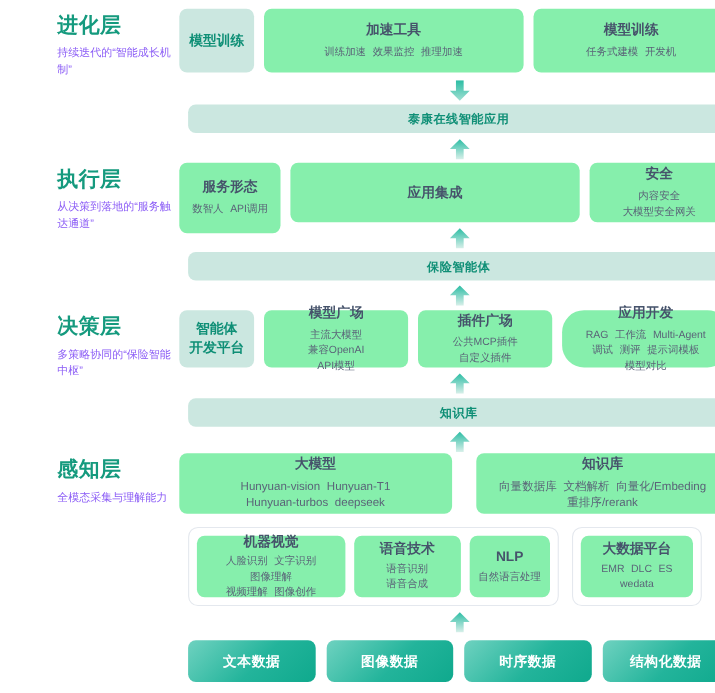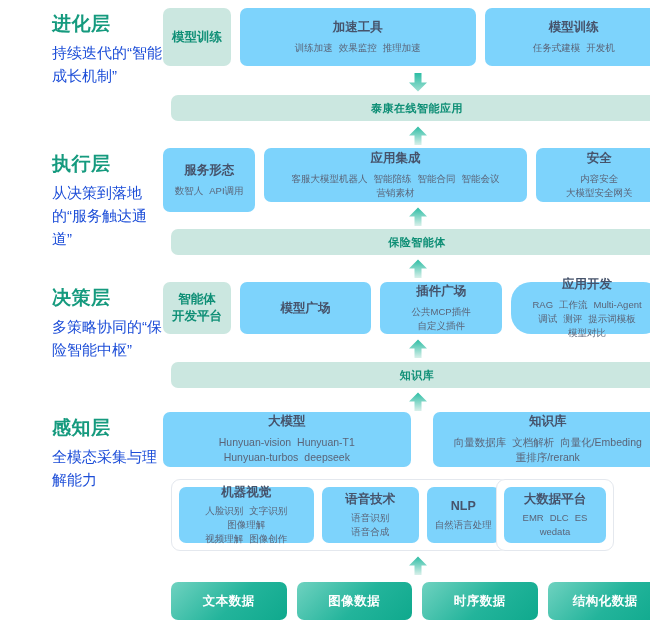--- a/index.html
+++ b/index.html
@@ -41,40 +41,40 @@
   }
   .layer-title {
     font-size: 19px;
     font-weight: bold;
     color: #159a7e;
     line-height: 1.25;
     letter-spacing: 0.5px;
     margin: 0 0 5px 0;
   }
   .layer-sub {
-    font-size: 15px;
-    color: #1d4ed8;
+    font-size: 10px;
+    color: #8b5cf6;
     line-height: 1.55;
     margin: 0;
   }
 
   .layer-body {
     flex: 1 1 auto;
     position: relative;
   }
 
   
   .card-row {
     display: flex;
     gap: 9px;
     align-items: stretch;
   }
 
   .card {
-    background: #7dd3fc;
+    background: #86efac;
     border-radius: 7px;
     box-sizing: border-box;
     padding: 9px 8px;
     display: flex;
     flex-direction: column;
     justify-content: center;
     align-items: center;
     text-align: center;
   }
   .card.accent {
@@ -223,23 +223,20 @@
     <div class="layer-body">
       <div class="card-row" style="padding-right:15px;">
         <div class="card" style="flex:0.52 1 0;height:64px;">
           <div class="card-title">服务形态</div>
           <div class="card-items">
             <span class="it">数智人</span><span class="it">API调用</span>
           </div>
         </div>
         <div class="card" style="flex:1.68 1 0;height:54px;">
           <div class="card-title">应用集成</div>
-          <div class="card-items">
-            <span class="it">客服大模型机器人</span><span class="it">智能陪练</span><span class="it">智能合同</span><span class="it">智能会议</span><span class="it">营销素材</span>
-          </div>
         </div>
         <div class="card" style="flex:0.76 1 0;height:54px;">
           <div class="card-title">安全</div>
           <div class="card-items">
             <span class="it">内容安全</span><span class="it">大模型安全网关</span>
           </div>
         </div>
       </div>
     </div>
   </div>
@@ -278,20 +275,23 @@
       <div class="layer-sub">多策略协同的“保险智能中枢”</div>
     </div>
     <div class="layer-body">
       <div class="card-row" style="padding-right:15px;">
         <div class="card accent" style="width:68px;flex:0 0 68px;height:52px;">
           <div class="card-title" style="line-height:1.4;">智能体
 开发平台</div>
         </div>
         <div class="card" style="flex:1 1 0;height:52px;">
           <div class="card-title">模型广场</div>
+          <div class="card-items">
+            <span class="it">主流大模型</span><span class="it" style="white-space:normal;max-width:58px;vertical-align:top;">兼容OpenAI API模型</span>
+          </div>
         </div>
         <div class="card" style="flex:0.92 1 0;height:52px;">
           <div class="card-title">插件广场</div>
           <div class="card-items">
             <span class="it">公共MCP插件</span><span class="it">自定义插件</span>
           </div>
         </div>
         <div class="card" style="flex:1.18 1 0;height:52px;border-radius:20px;">
           <div class="card-title">应用开发</div>
           <div class="card-items">
@@ -370,21 +370,21 @@
       </div>
     </div>
     <div class="card" style="flex:0.62 1 0;padding:6px 5px;">
       <div class="card-title">NLP</div>
       <div class="card-items" style="margin-top:3px;text-align:center;">
         <span class="it">自然语言处理</span>
       </div>
     </div>
   </div>
 
-  <div class="outer-card" style="position:absolute;left:468px;top:479px;width:118px;height:72px;">
+  <div class="outer-card" style="position:absolute;left:492px;top:479px;width:118px;height:72px;">
     <div class="card" style="flex:1 1 0;padding:6px 5px;">
       <div class="card-title">大数据平台</div>
       <div class="card-items" style="margin-top:3px;">
         <span class="it">EMR</span><span class="it">DLC</span><span class="it">ES</span><span class="it">wedata</span>
       </div>
     </div>
   </div>
 
   <div class="arrow" style="left:380px;top:556px;">
     <svg viewBox="0 0 20 19" width="20" height="19">

